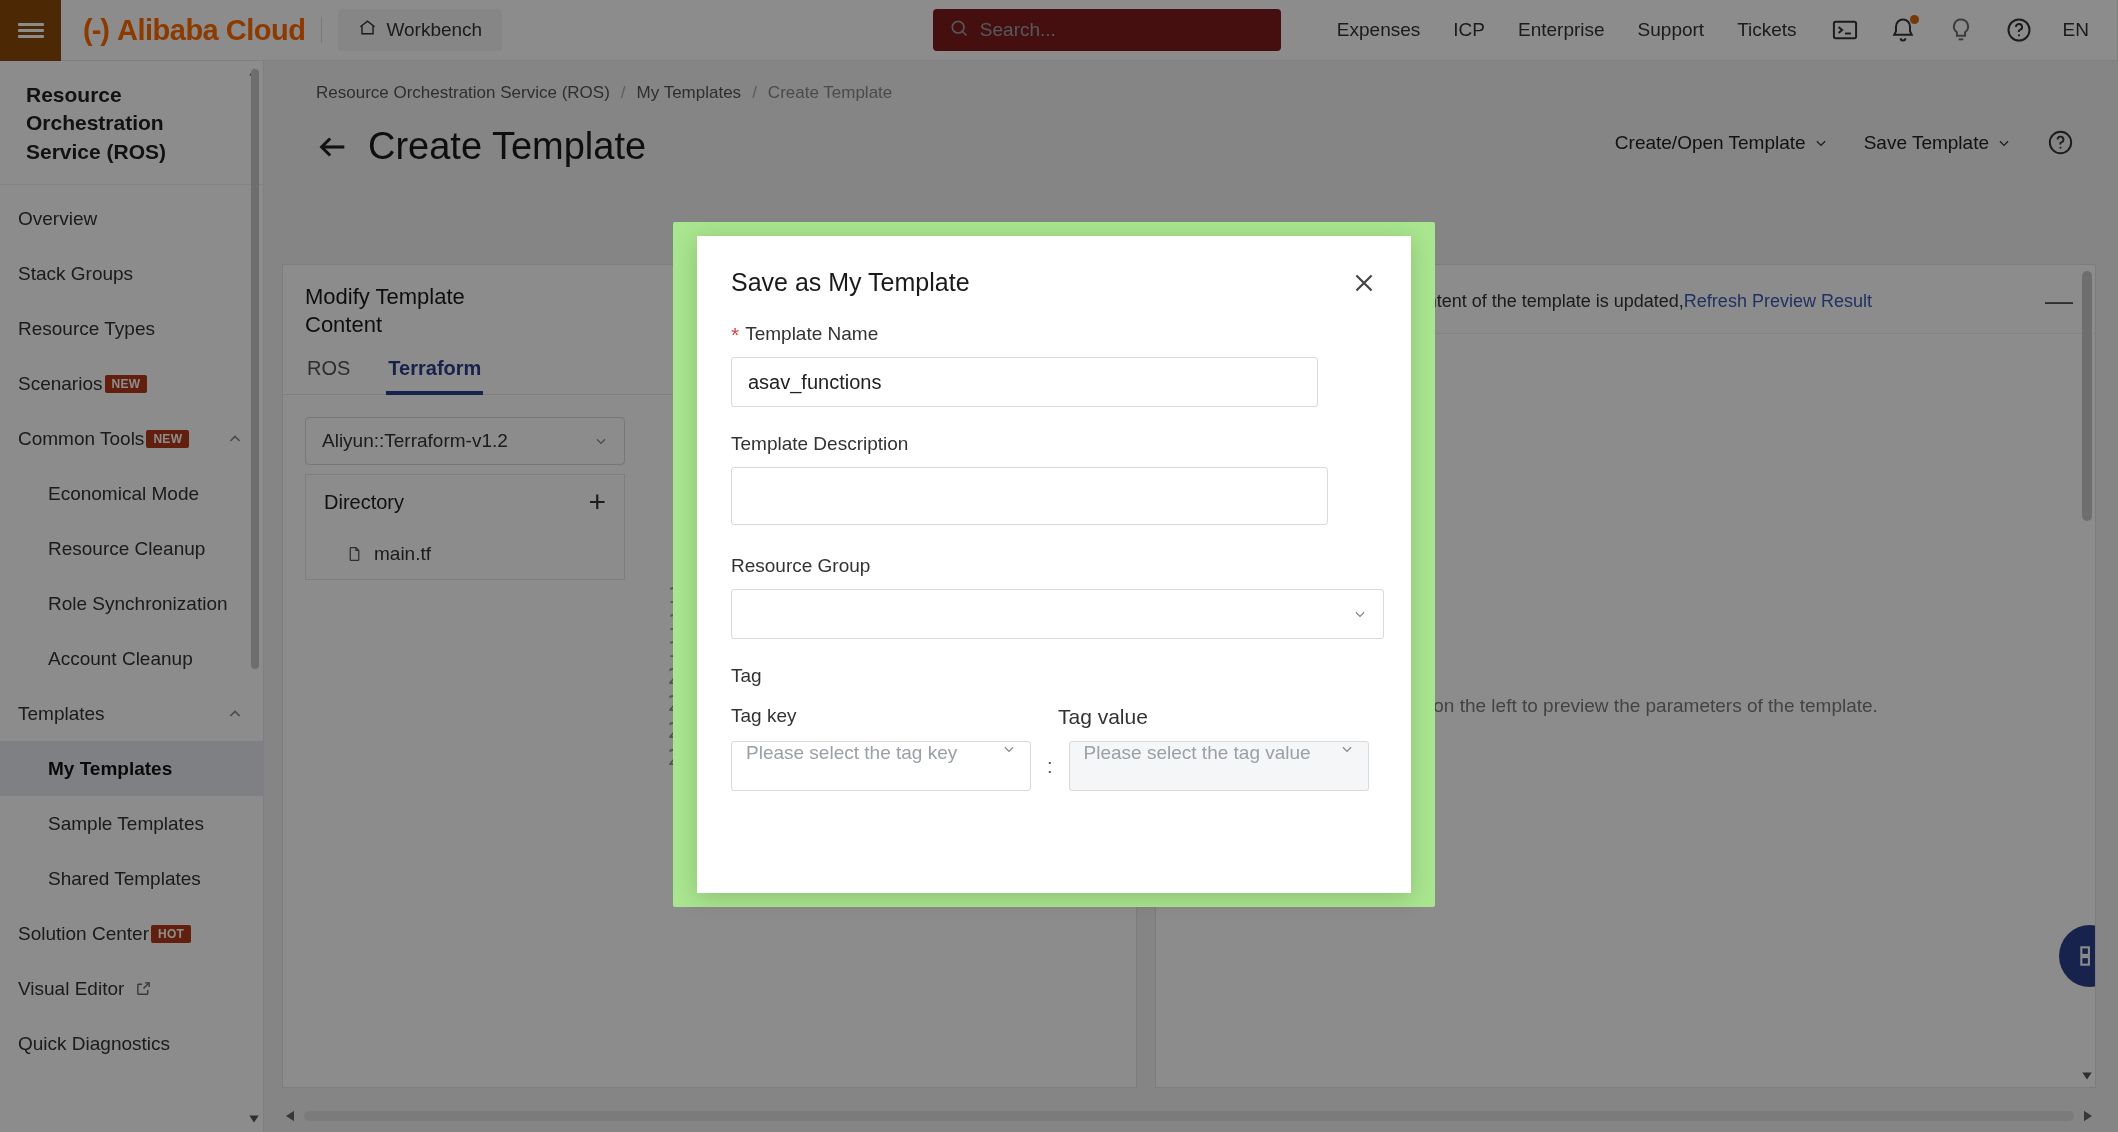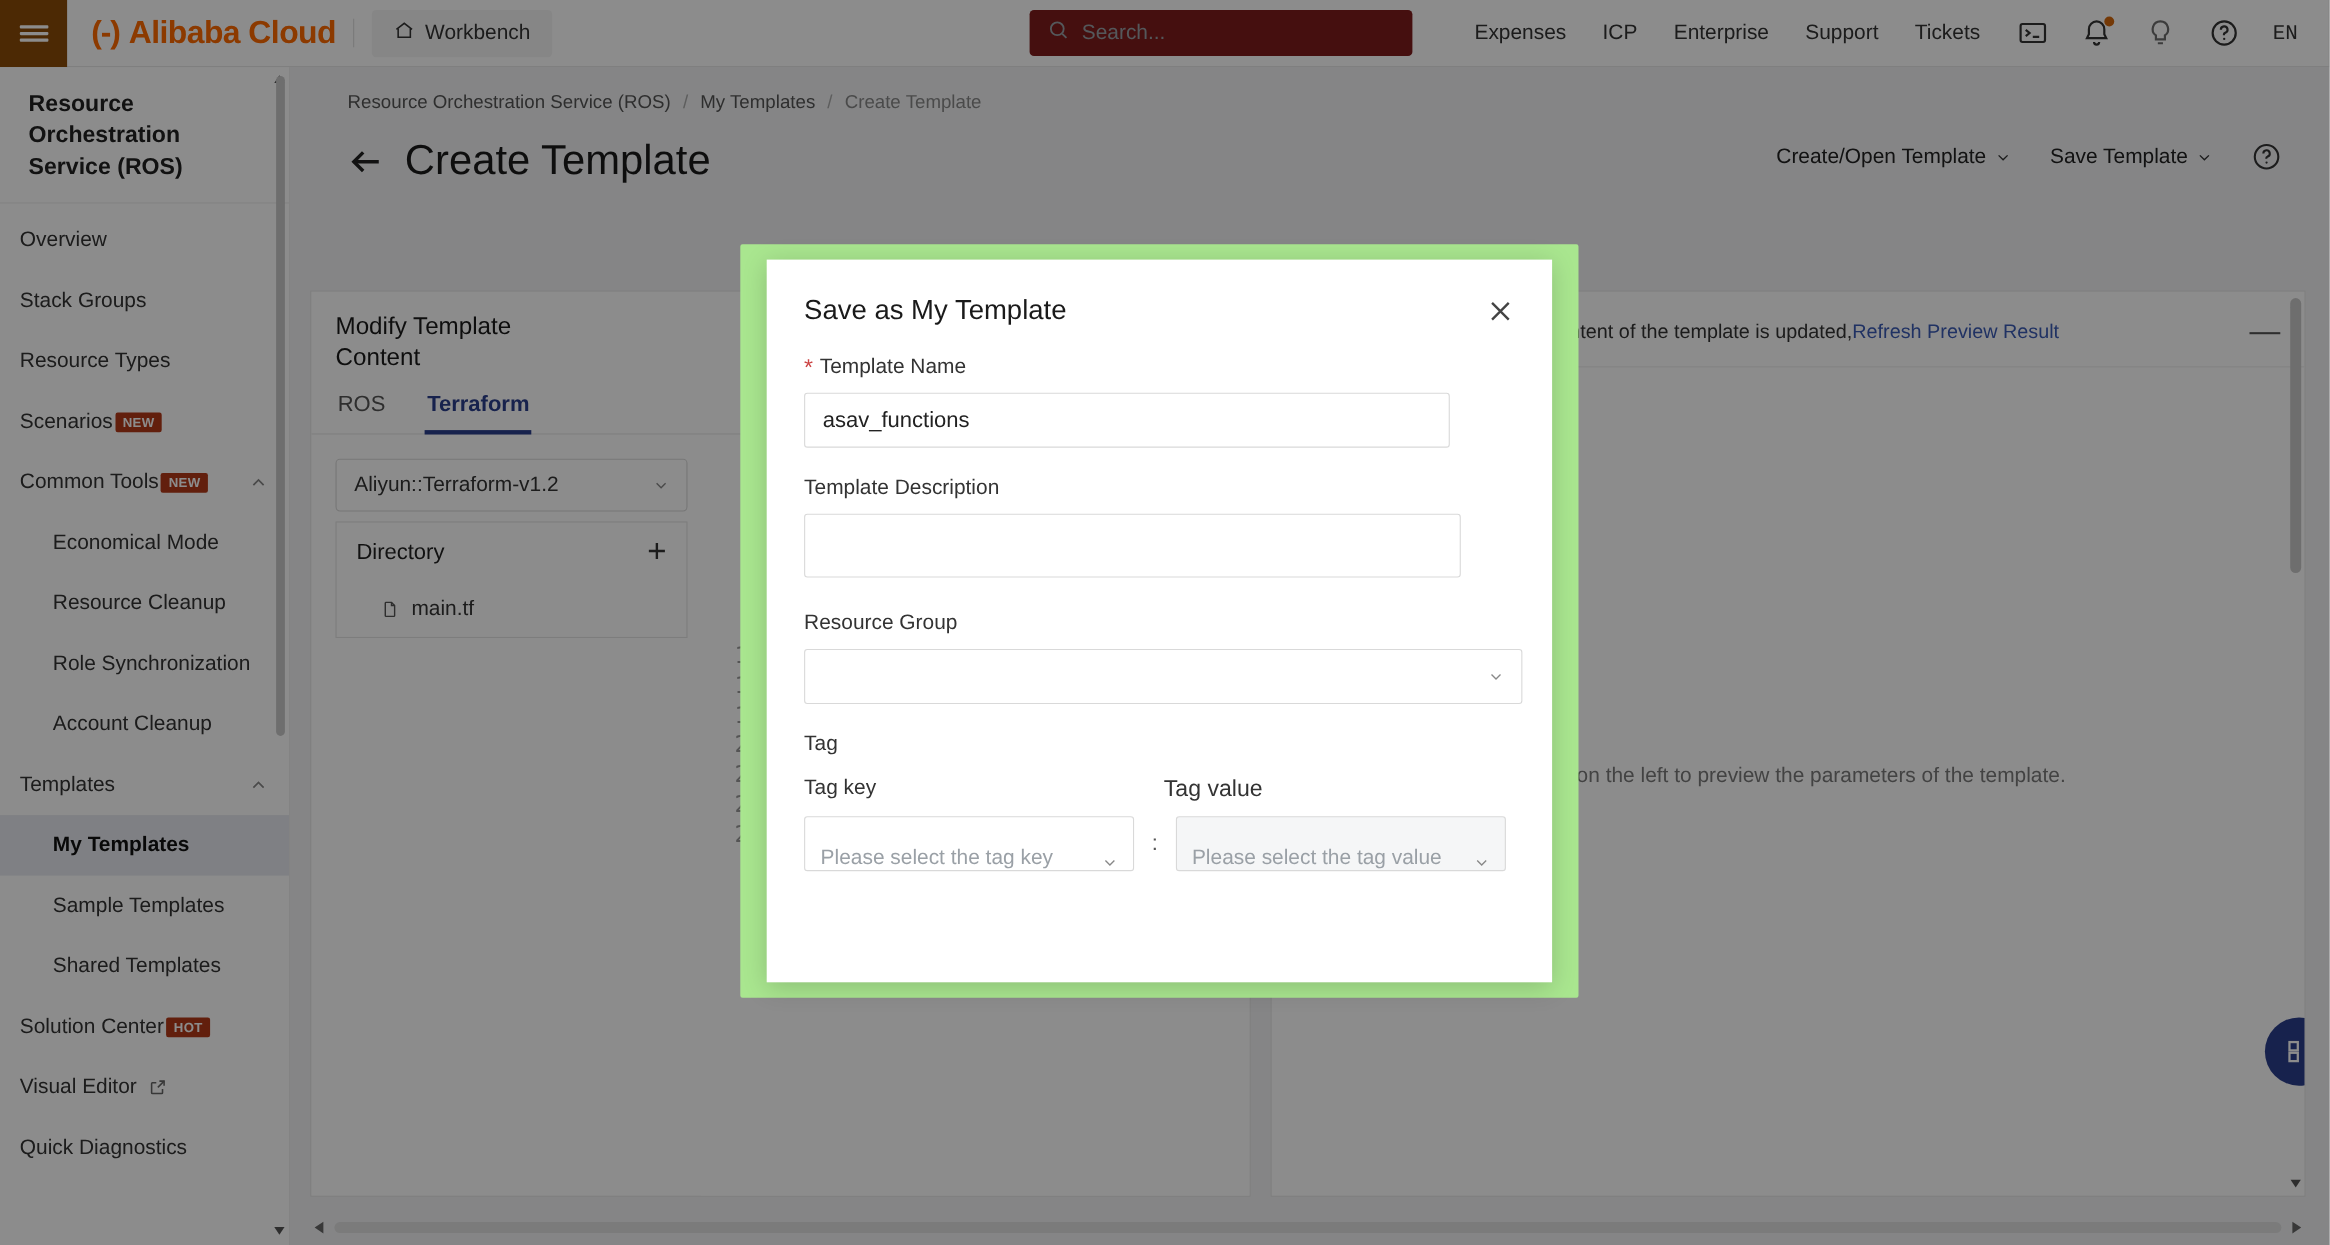--- a/index.html
+++ b/index.html
@@ -43,21 +43,21 @@
   }
   .topnav { display: flex; align-items: center; gap: 33px; margin-left: 56px; }
   .topnav-item { font-size: 19px; color: #333; cursor: pointer; white-space: nowrap; }
   .topicons { display: flex; align-items: center; gap: 30px; margin-left: 34px; margin-right: 28px; }
   .topicon { width: 28px; height: 28px; position: relative; cursor: pointer; color: #333; }
   .topicon svg { width: 100%; height: 100%; display: block; }
   .notif-dot {
     position: absolute; top: -1px; right: -2px;
     width: 9px; height: 9px; border-radius: 50%; background: #d4690d;
   }
-  .lang { font-size: 19px; color: #333; cursor: pointer; font-family: Liberation Mono, monospace; }
+  .lang { font-size: 19px; color: #333; cursor: pointer; }
   .topbar-right-divider { width: 1px; height: 61px; background: #e8e8e8; }
 
   
   .sidebar {
     position: absolute; top: 61px; left: 0; width: 264px; height: 1071px;
     background: #fff; border-right: 1px solid #e8e8e8;
     overflow: hidden;
   }
   .sb-title {
     padding: 20px 26px 18px 26px;
@@ -291,21 +291,21 @@
     display: flex; align-items: center; justify-content: space-between;
     padding: 0 16px; font-size: 19px; color: #333; background: #fff; cursor: pointer;
   }
   .tag-heading { font-size: 19px; color: #333; margin-bottom: 18px; }
   .tag-row-labels { display: flex; gap: 0; margin-bottom: 12px; }
   .tag-row-labels .tl1 { width: 327px; font-size: 19px; color: #333; }
   .tag-row-labels .tl2 { font-size: 21px; color: #333; }
   .tag-row { display: flex; align-items: center; gap: 16px; }
   .tag-sel {
     width: 300px; height: 50px; border: 1px solid #d9d9d9; border-radius: 3px;
-    display: flex; align-items: flex-end; justify-content: space-between;
+    display: flex; align-items: flex-start; justify-content: space-between;
     padding: 0 14px; font-size: 19px; color: #9aa0a6; background: #fff; cursor: pointer;
   }
   .tag-sel.disabled { background: #f5f6f7; }
   .tag-colon { font-size: 20px; color: #555; }
   .modal-footer {
     position: absolute; right: 34px; bottom: 30px;
     display: flex; gap: 16px; align-items: center;
   }
   .mbtn {
     min-width: 70px; height: 48px; padding: 0 22px; border-radius: 3px;

